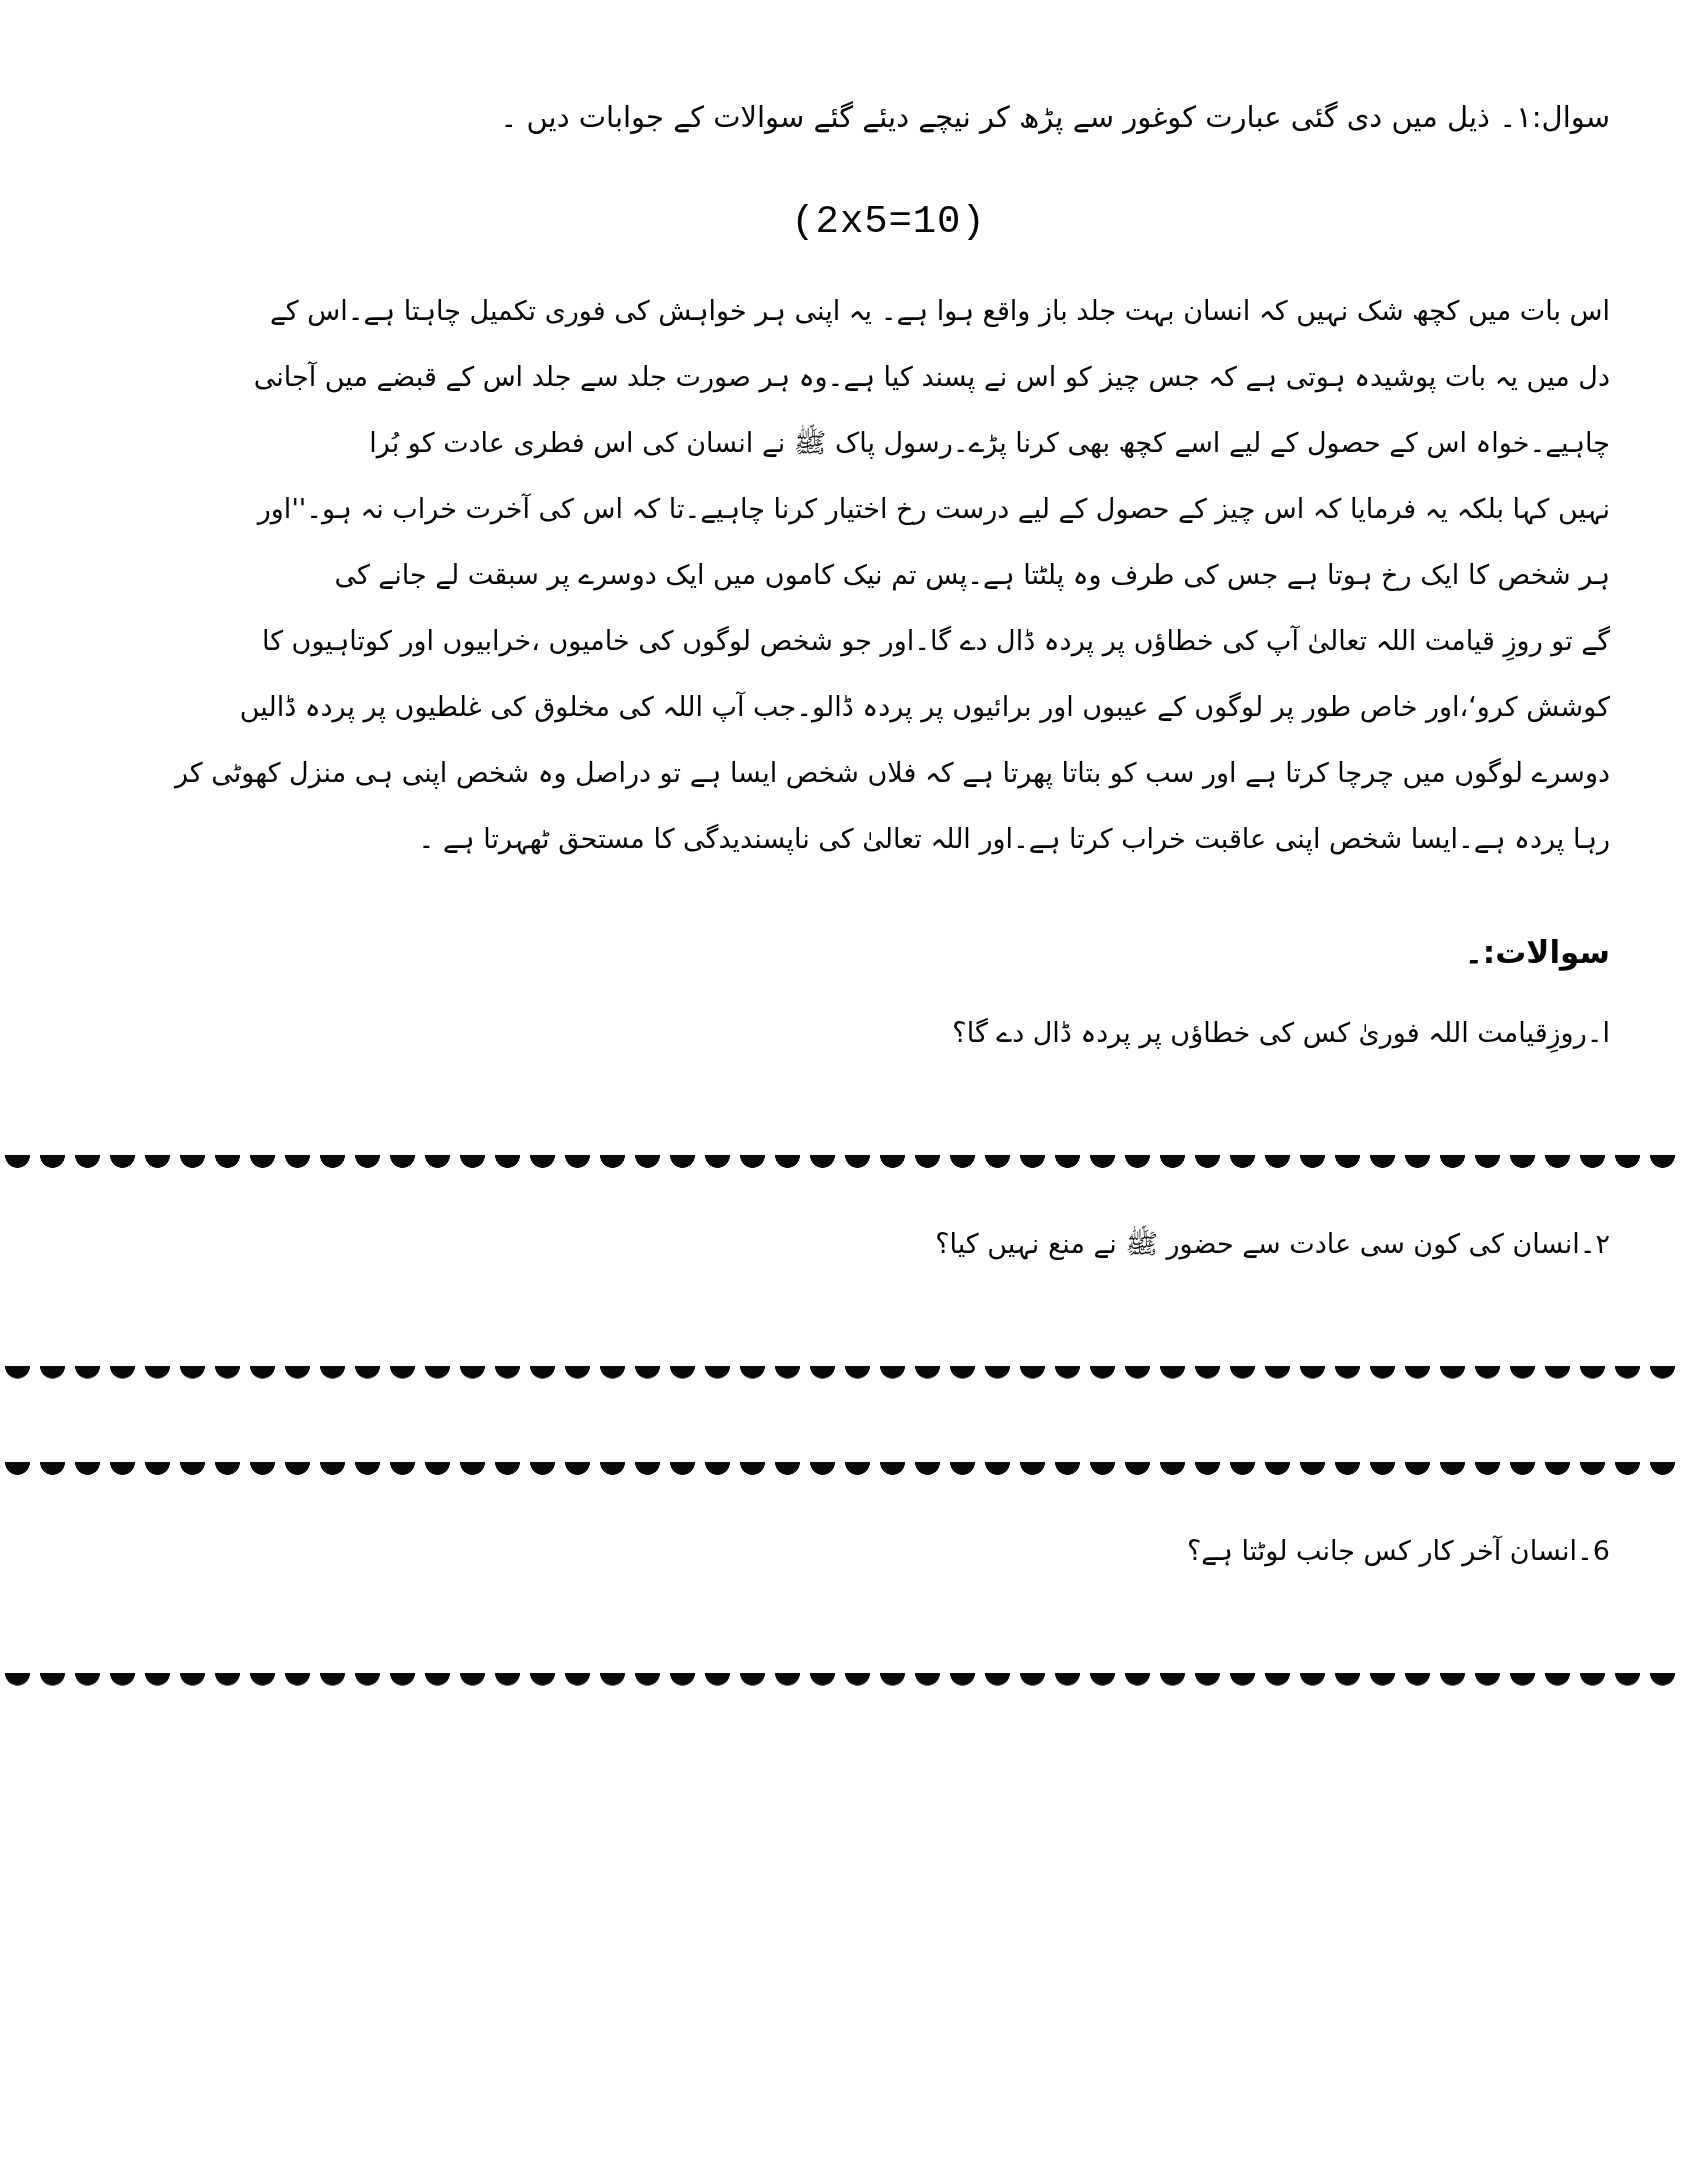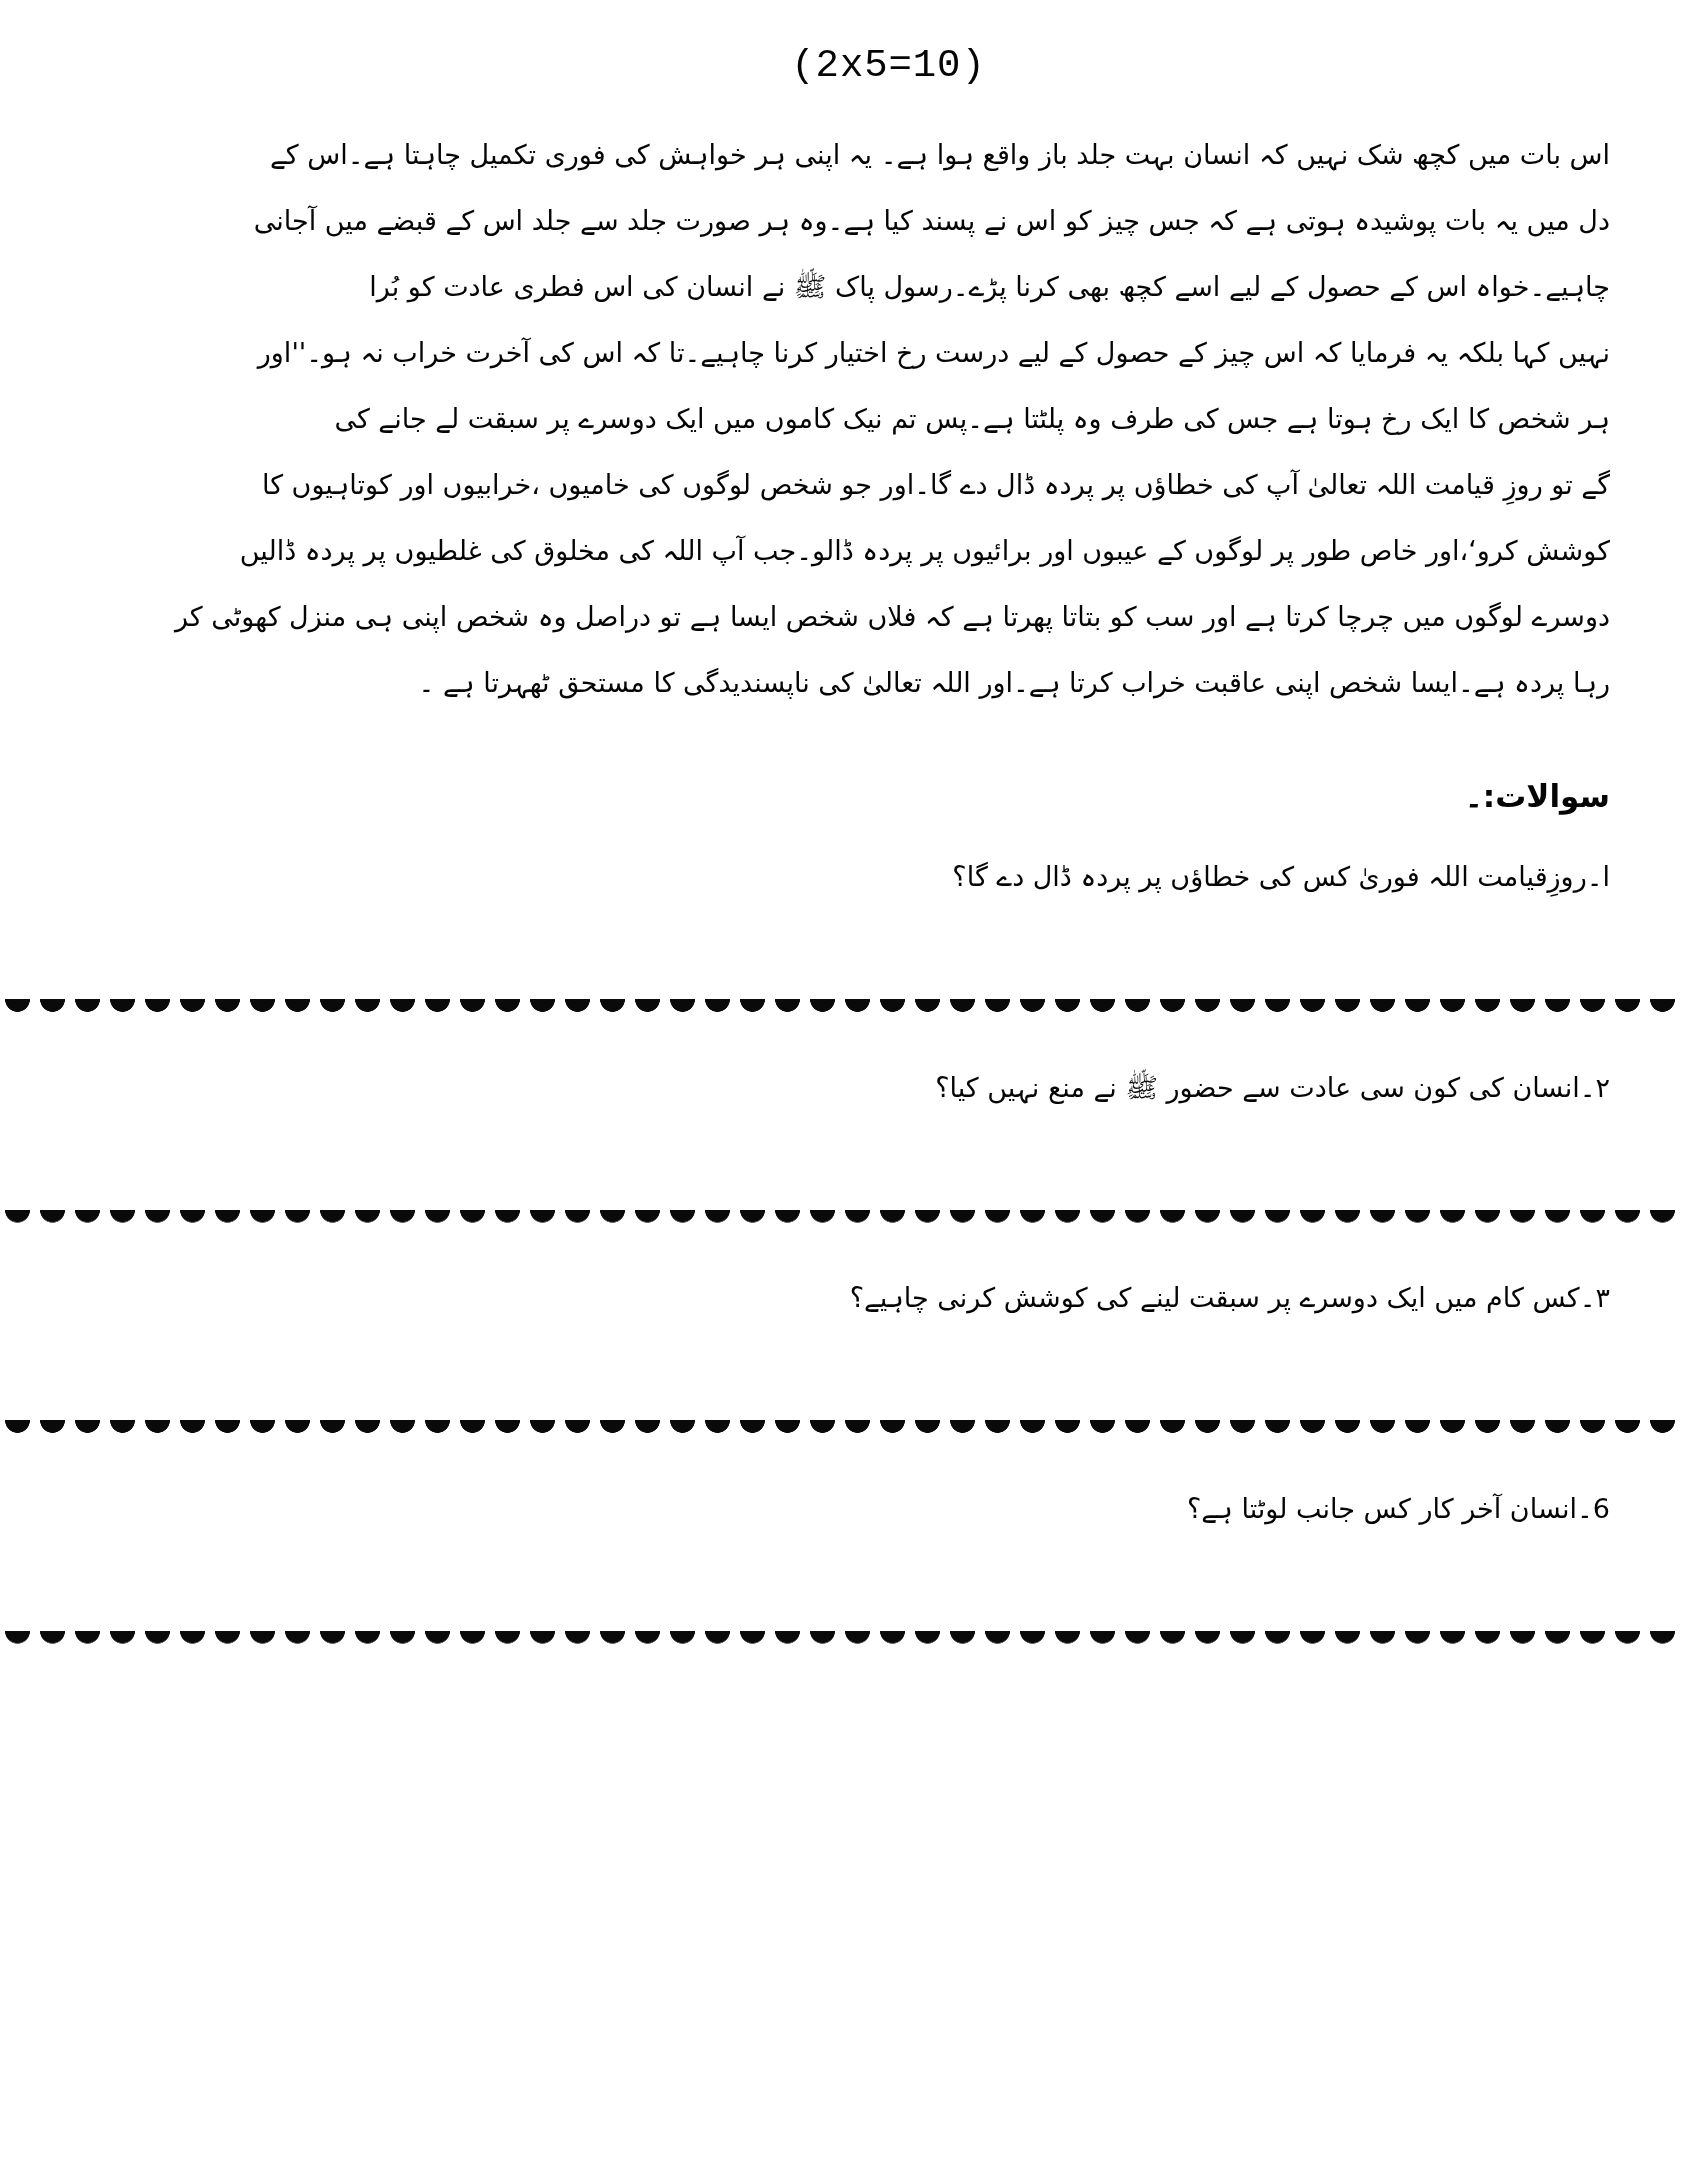--- a/index.html
+++ b/index.html
@@ -78,20 +78,21 @@
     background-size: 35px 13.6px;
     background-repeat: repeat-x;
   }
 </style>
 </head>
 <body>
 
 <div class="sheet">
   <div class="inner">
 
+    <div class="question-header rtl">سوال:۱۔ ذیل میں دی گئی عبارت کوغور سے پڑھ کر نیچے دیئے گئے سوالات کے جوابات دیں ۔</div>
 
     <div class="marks">(2x5=10)</div>
 
     <div class="passage">
       <div class="pline rtl">اس بات میں کچھ شک نہیں کہ انسان بہت جلد باز واقع ہوا ہے۔ یہ اپنی ہر خواہش کی فوری تکمیل چاہتا ہے۔اس کے</div>
       <div class="pline rtl">دل میں یہ بات پوشیدہ ہوتی ہے کہ جس چیز کو اس نے پسند کیا ہے۔وہ ہر صورت جلد سے جلد اس کے قبضے میں آجانی</div>
       <div class="pline rtl">چاہیے۔خواہ اس کے حصول کے لیے اسے کچھ بھی کرنا پڑے۔رسول پاک ﷺ نے انسان کی اس فطری عادت کو بُرا</div>
       <div class="pline rtl">نہیں کہا بلکہ یہ فرمایا کہ اس چیز کے حصول کے لیے درست رخ اختیار کرنا چاہیے۔تا کہ اس کی آخرت خراب نہ ہو۔''اور</div>
       <div class="pline rtl">ہر شخص کا ایک رخ ہوتا ہے جس کی طرف وہ پلٹتا ہے۔پس تم نیک کاموں میں ایک دوسرے پر سبقت لے جانے کی</div>
       <div class="pline rtl">گے تو روزِ قیامت اللہ تعالیٰ آپ کی خطاؤں پر پردہ ڈال دے گا۔اور جو شخص لوگوں کی خامیوں ،خرابیوں اور کوتاہیوں کا</div>
@@ -106,23 +107,20 @@
   </div>
 
   <div class="answer-line"></div>
 
   <div class="inner">
     <div class="question rtl">۲۔انسان کی کون سی عادت سے حضور ﷺ نے منع نہیں کیا؟</div>
   </div>
 
   <div class="answer-line"></div>
 
-  <div class="inner">
-    <div class="question rtl">۳۔کس کام میں ایک دوسرے پر سبقت لینے کی کوشش کرنی چاہیے؟</div>
-  </div>
 
   <div class="answer-line"></div>
 
   <div class="inner">
     <div class="question rtl">6۔انسان آخر کار کس جانب لوٹتا ہے؟</div>
   </div>
 
   <div class="answer-line"></div>
 </div>
 

